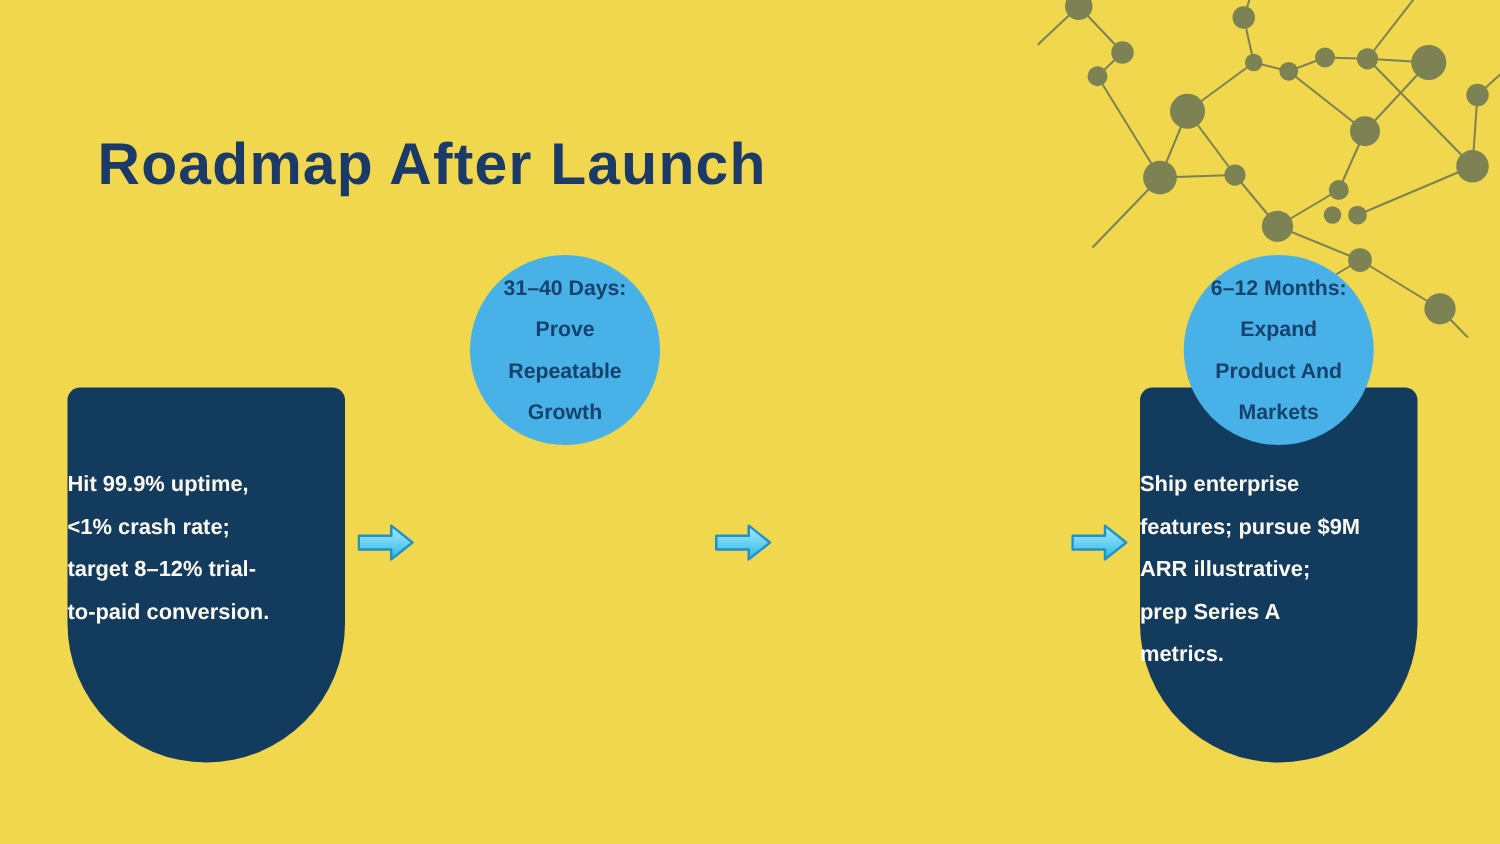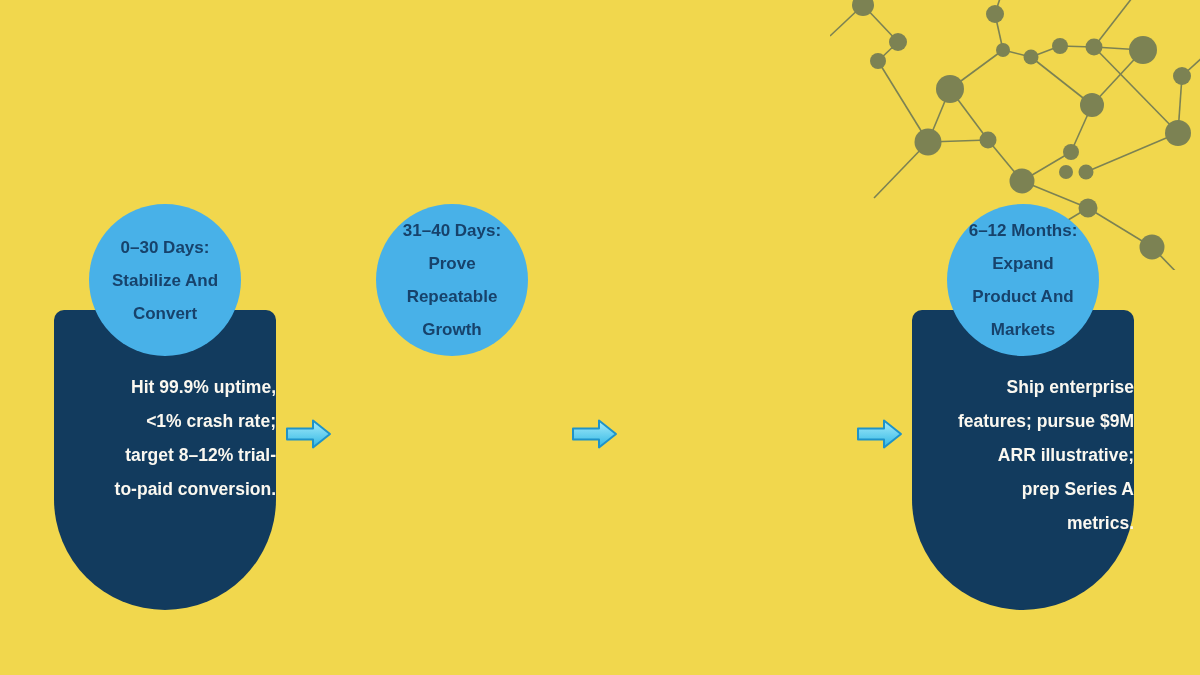--- a/index.html
+++ b/index.html
@@ -17,21 +17,21 @@
   .network-svg{position:absolute;left:830px;top:0;width:370px;height:270px;}
   .column{position:absolute;top:0;width:222px;height:675px;}
   .panel{
     position:absolute;top:310px;left:0;width:222px;height:300px;
     background:#123B5E;
     border-radius:10px 10px 111px 111px;
     box-sizing:border-box;
     padding-top:60px;
   }
   .panel-text{
-    text-align:right;
+    text-align:left;
     color:#FBF8F0;
     font-size:17.5px;font-weight:700;
     line-height:34px;
     white-space:pre-line;
   }
   .circle{
     position:absolute;top:204px;left:35px;width:152px;height:152px;
     border-radius:50%;
     background:#48B1E8;
     display:flex;align-items:center;justify-content:center;
@@ -100,32 +100,28 @@
       <circle cx="348" cy="133" r="13"></circle>
       <circle cx="241" cy="152" r="8"></circle>
       <circle cx="192" cy="181" r="12.5"></circle>
       <circle cx="236" cy="172" r="7"></circle>
       <circle cx="256" cy="172" r="7.5"></circle>
       <circle cx="258" cy="208" r="9.5"></circle>
       <circle cx="322" cy="247" r="12.5"></circle>
     </g>
   </svg>
 
+  <h1 class="page-title">Roadmap After Launch</h1>
 
   <div class="column" style="left:54px">
     <div class="panel">
       <div class="panel-text">Hit 99.9% uptime,
 &lt;1% crash rate;
 target 8–12% trial-
 to-paid conversion.</div>
-    </div>
-    <div class="circle">
-      <div class="circle-text">0–30 Days:
-Stabilize And
-Convert</div>
     </div>
   </div>
 
   <div class="column" style="left:341px">
     <div class="circle">
       <div class="circle-text">31–40 Days:
 Prove
 Repeatable
 Growth</div>
     </div>

